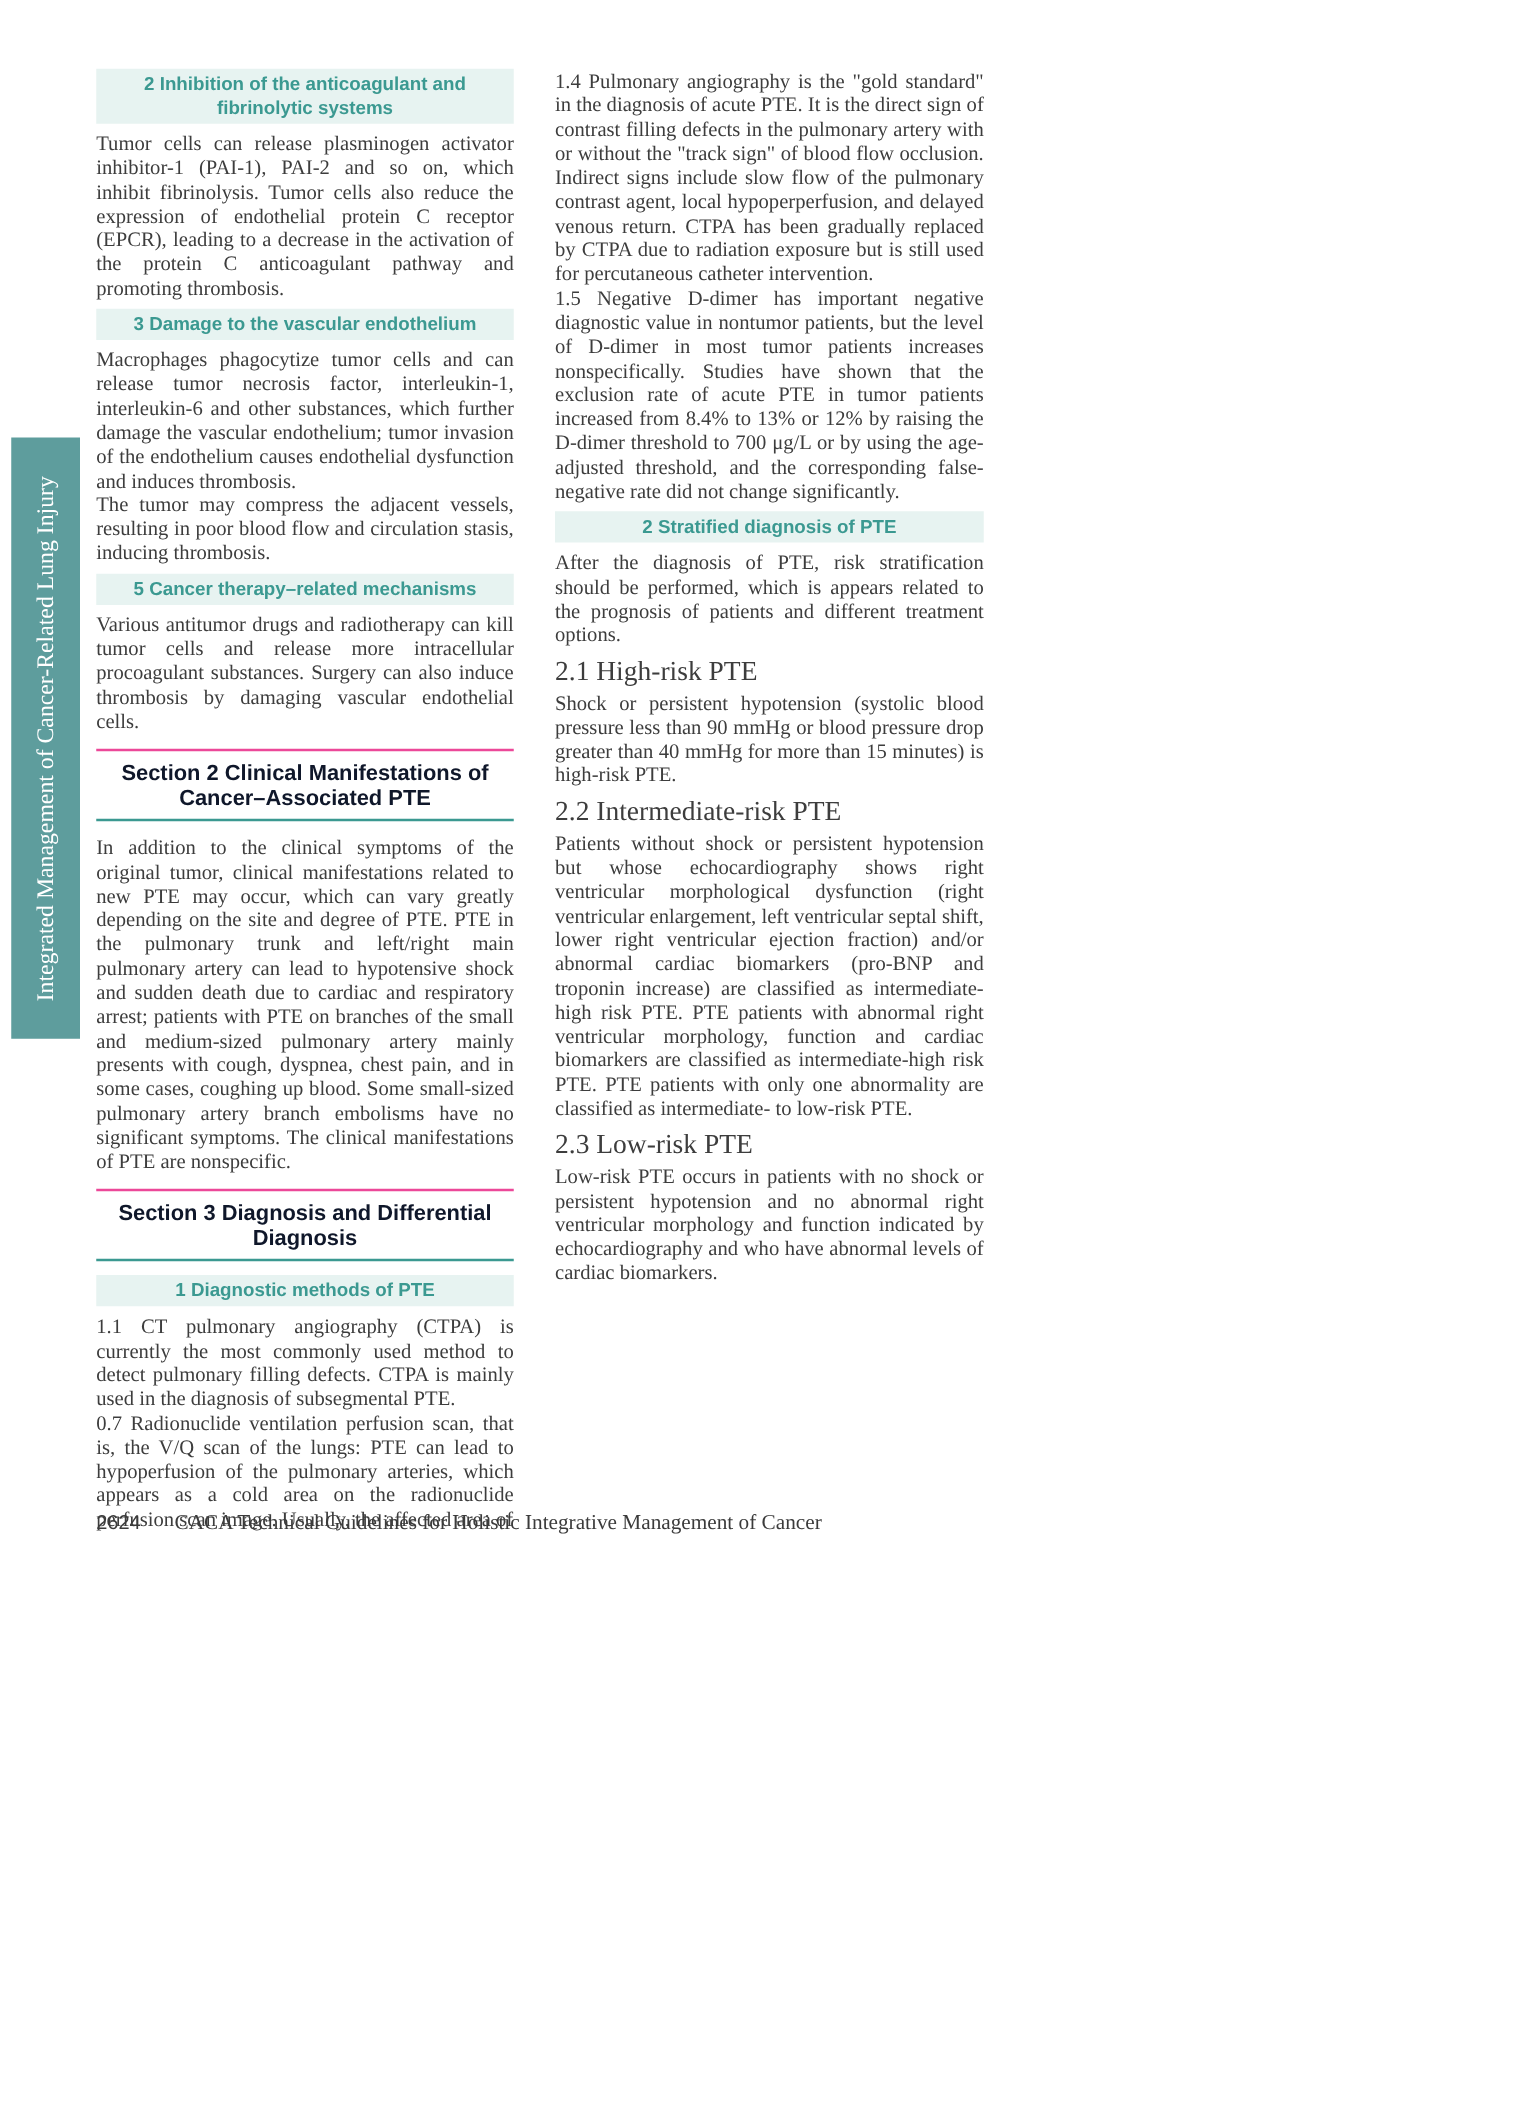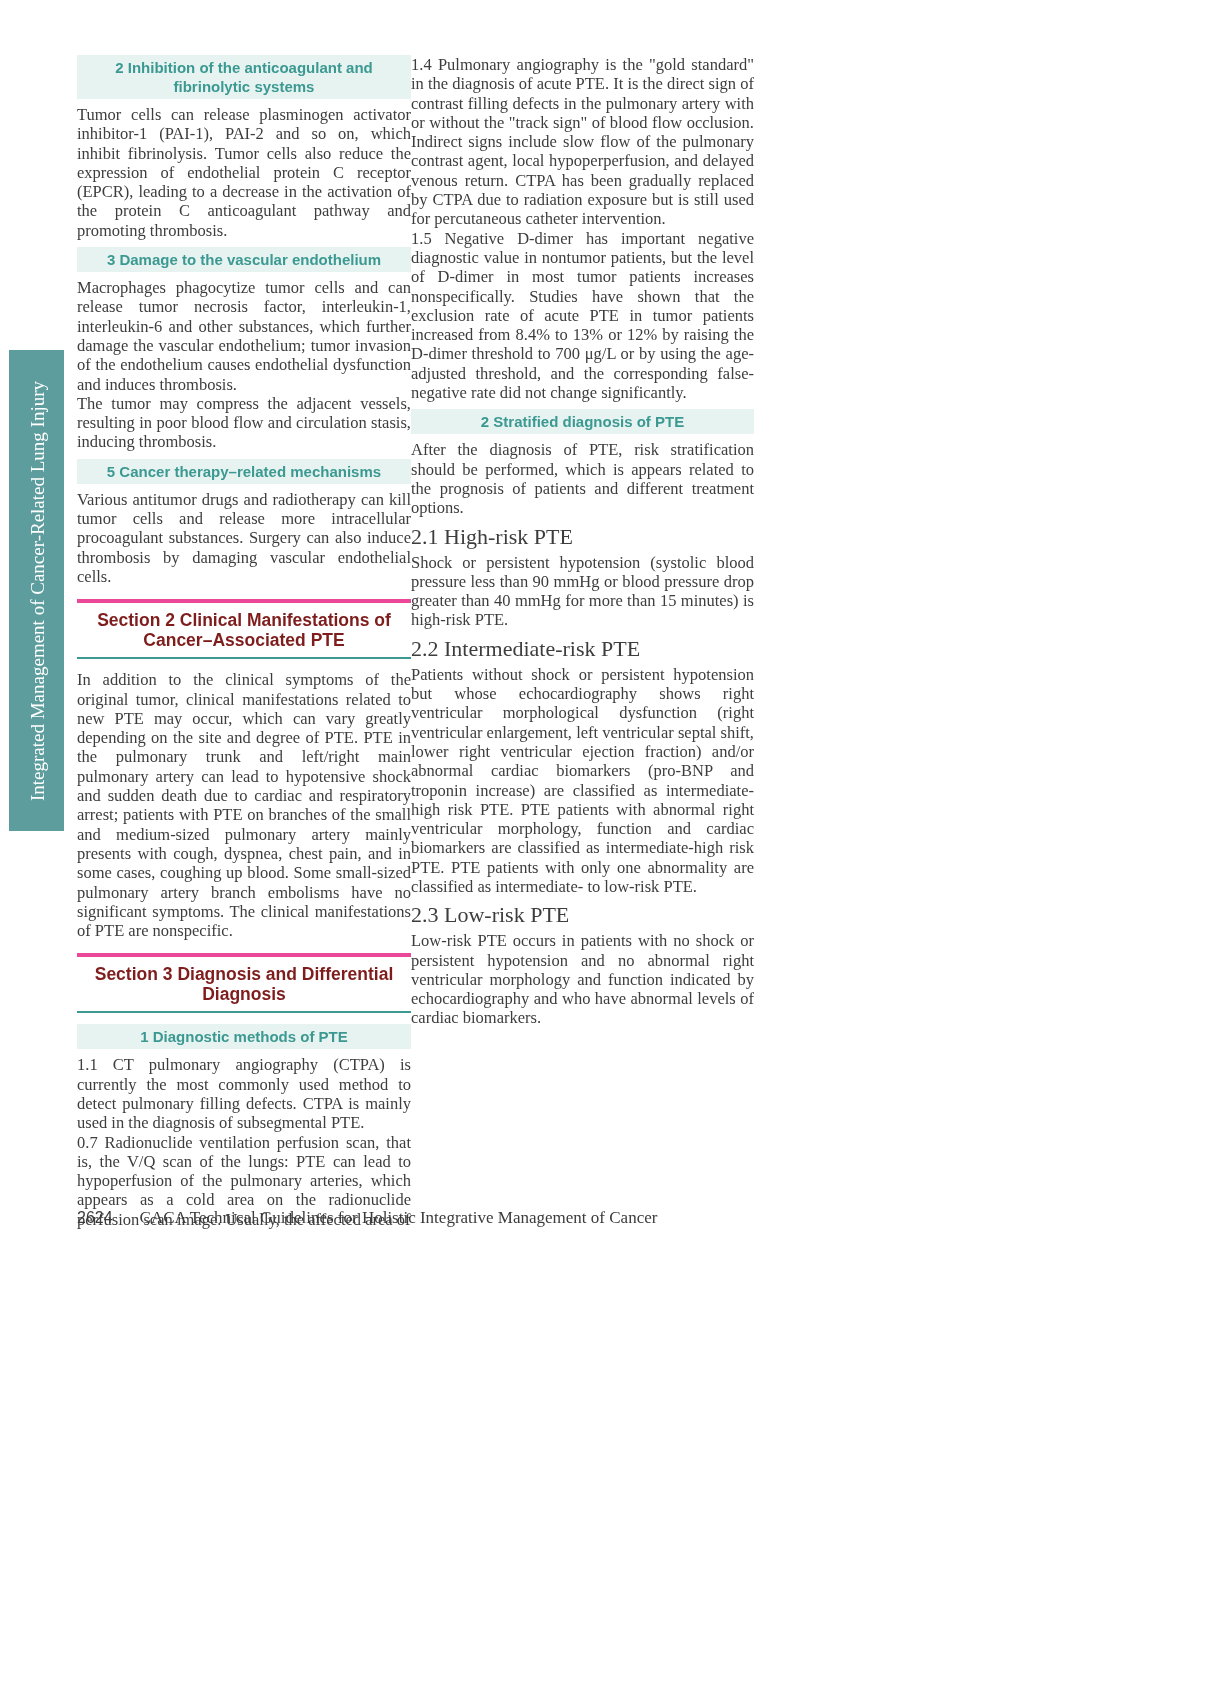--- a/index.html
+++ b/index.html
@@ -32,20 +32,21 @@
     line-height: 55px;
     text-align: center;
     white-space: nowrap;
   }
   .content {
     position: absolute;
     left: 77px;
     top: 55px;
     width: 710px;
     display: flex;
+    gap: 33px;
   }
   .col { width: 338px; }
   .col-left { width: 334px; }
   .col-right { width: 343px; }
   .col > :first-child { margin-top: 0; }
   p.body {
     margin: 0;
     font-size: 16.5px;
     line-height: 19.3px;
     text-align: justify;
@@ -56,27 +57,27 @@
     color: #3b9991;
     font-family: "Liberation Sans", sans-serif;
     font-weight: bold;
     font-size: 15px;
     line-height: 19px;
     text-align: center;
     padding: 3px 8px;
     margin: 7px 0 6px;
   }
   .section-head {
-    color: #7f1d1d;
+    color: #0f172a;
     font-family: "Liberation Sans", sans-serif;
     font-weight: bold;
     font-size: 17.5px;
     line-height: 20px;
     text-align: center;
-    border-top: 4px solid #ec4899;
+    border-top: 2px solid #ec4899;
     border-bottom: 2px solid #3b9991;
     padding: 7px 4px;
     margin: 13px 0 11px;
   }
   .sub {
     font-family: "Liberation Serif", serif;
     font-size: 22px;
     line-height: 19px;
     color: #3d3d3d;
     margin: 9px 0 7px;

